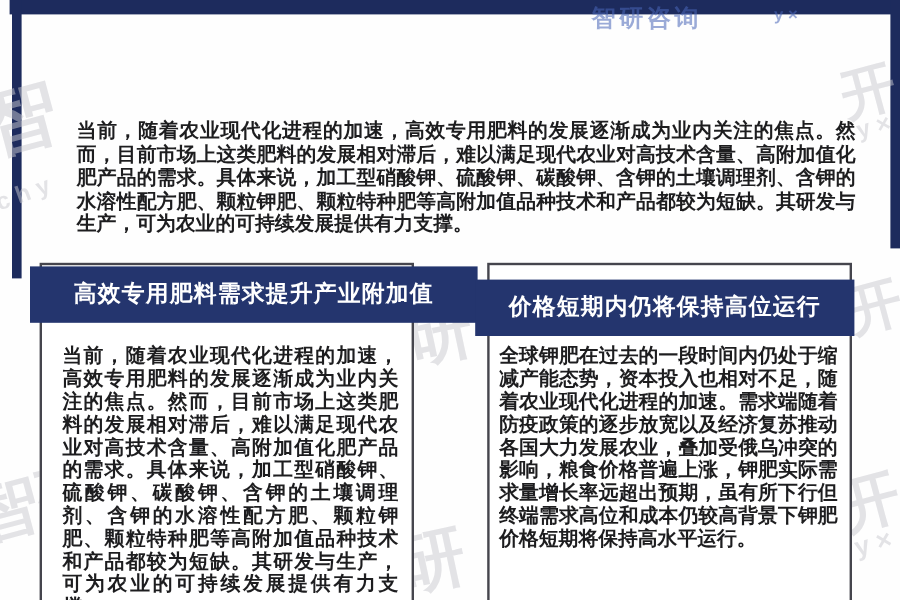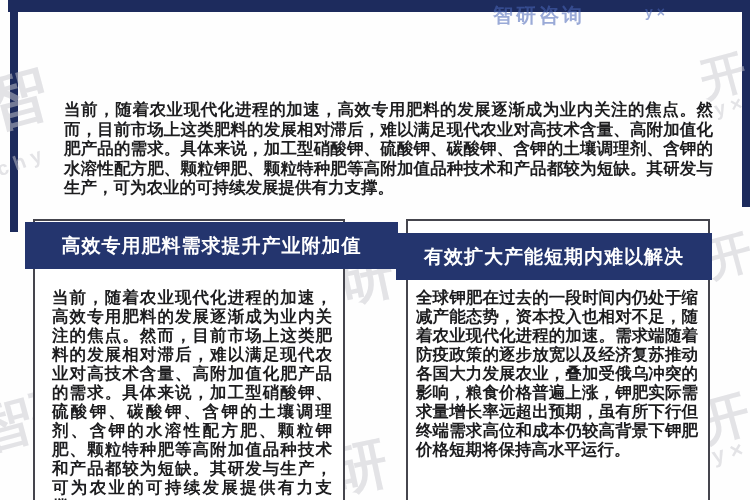--- a/index.html
+++ b/index.html
@@ -63,16 +63,16 @@
   <span class="wm blue" style="left:473px;top:2px;font-size:20px;letter-spacing:3px;margin-left:20px;">智研咨询</span>
   <span class="wm blue" style="left:645px;top:4px;font-size:14px;">y ×</span>
 
   <p class="intro p2">当前，随着农业现代化进程的加速，高效专用肥料的发展逐渐成为业内关注的焦点。然而，目前市场上这类肥料的发展相对滞后，难以满足现代农业对高技术含量、高附加值化肥产品的需求。具体来说，加工型硝酸钾、硫酸钾、碳酸钾、含钾的土壤调理剂、含钾的水溶性配方肥、颗粒钾肥、颗粒特种肥等高附加值品种技术和产品都较为短缺。其研发与生产，可为农业的可持续发展提供有力支撑。</p>
 
   <div class="card-box b1"></div>
   <h2 class="card-header h1">高效专用肥料需求提升产业附加值</h2>
   <p class="card-text t1">当前，随着农业现代化进程的加速，高效专用肥料的发展逐渐成为业内关注的焦点。然而，目前市场上这类肥料的发展相对滞后，难以满足现代农业对高技术含量、高附加值化肥产品的需求。具体来说，加工型硝酸钾、硫酸钾、碳酸钾、含钾的土壤调理剂、含钾的水溶性配方肥、颗粒钾肥、颗粒特种肥等高附加值品种技术和产品都较为短缺。其研发与生产，可为农业的可持续发展提供有力支撑。</p>
 
   <div class="card-box b2"></div>
-  <h2 class="card-header h2">有效扩大产能短期内难以解决</h2>
+  <h2 class="card-header h2">价格短期内仍将保持高位运行</h2>
   <p class="card-text t2">全球钾肥在过去的一段时间内仍处于缩减产能态势，资本投入也相对不足，随着农业现代化进程的加速。需求端随着防疫政策的逐步放宽以及经济复苏推动各国大力发展农业，叠加受俄乌冲突的影响，粮食价格普遍上涨，钾肥实际需求量增长率远超出预期，虽有所下行但终端需求高位和成本仍较高背景下钾肥价格短期将保持高水平运行。</p>
 
 </div>
 
 </body></html>

